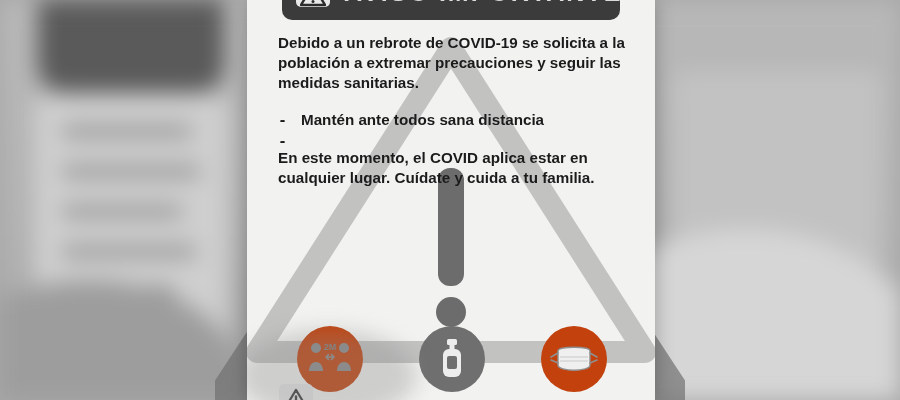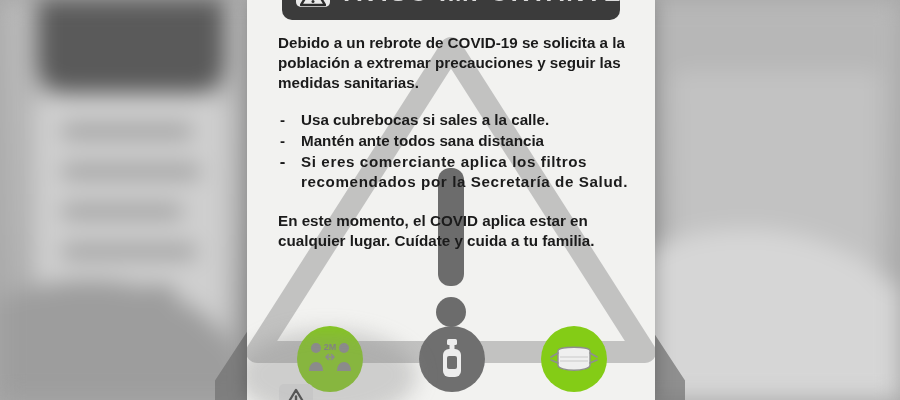--- a/index.html
+++ b/index.html
@@ -192,21 +192,21 @@
     bottom: 8px;
     width: 310px;
     display: flex;
     justify-content: space-between;
     align-items: flex-end;
   }
   .icon-circle {
     width: 66px;
     height: 66px;
     border-radius: 50%;
-    background: #84cc16;
+    background: #c2410c;
     display: flex;
     align-items: center;
     justify-content: center;
     position: relative;
   }
   .icon-circle.dark { background: #6f6f6f; }
   .icon-circle svg { display: block; }
 
   
   .bottom-badge {
@@ -276,24 +276,24 @@
             <circle cx="13" cy="18.6" r="1.5" fill="#2b2b2b"></circle>
           </svg>
         </div>
         <div class="header-title">AVISO IMPORTANTE</div>
       </div>
 
       <div class="body-text">
         <p class="para">Debido a un rebrote de COVID-19 se solicita a la población a extremar precauciones y seguir las medidas sanitarias.</p>
 
         <ul class="bullets">
-          <li><span class="dash">-</span><span>Usa cubrebocas si sales a la calle.</span></li>
+          <li><span class="dash">-</span></li>
           <li><span class="dash">-</span><span>Mantén ante todos sana distancia</span></li>
           <li><span class="dash">-</span></li>
-          <li class="wide"><span class="dash">-</span><span>Si eres comerciante aplica los filtros recomendados por la Secretaría de Salud.</span></li>
+          <li class="wide"><span class="dash">-</span></li>
         </ul>
 
         <p class="para">En este momento, el COVID aplica estar en cualquier lugar. Cuídate y cuida a tu familia.</p>
       </div>
 
       <div class="icon-row">
 
         <div class="icon-circle">
           <svg width="50" height="40" viewBox="0 0 50 40">
             <circle cx="11" cy="9" r="5" fill="#8a8a8a"></circle>

